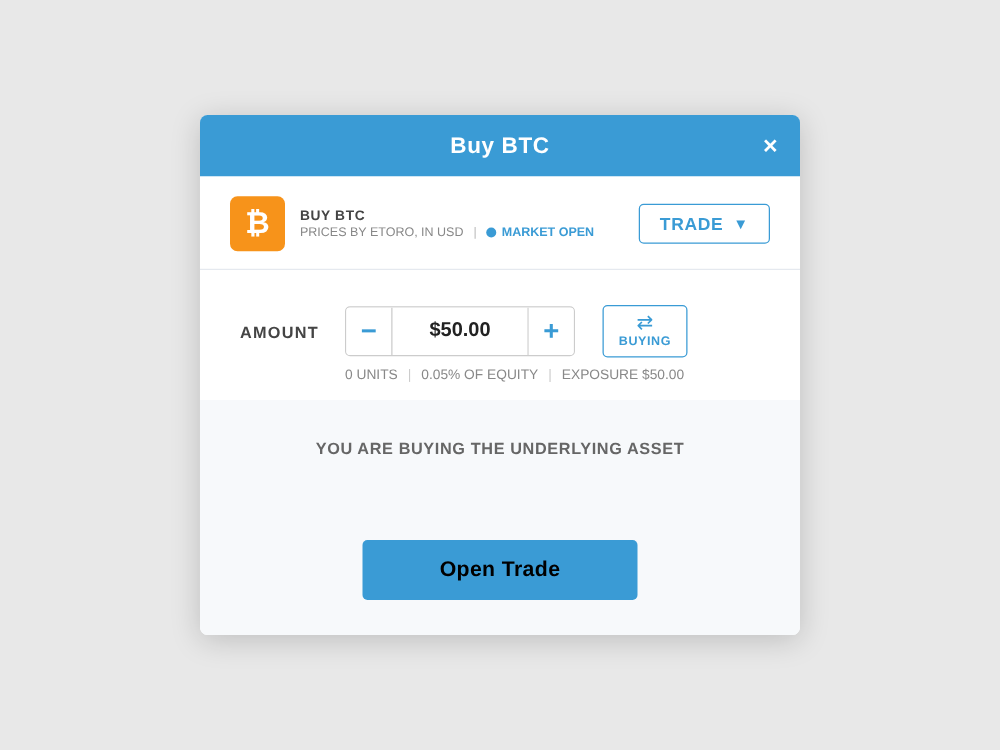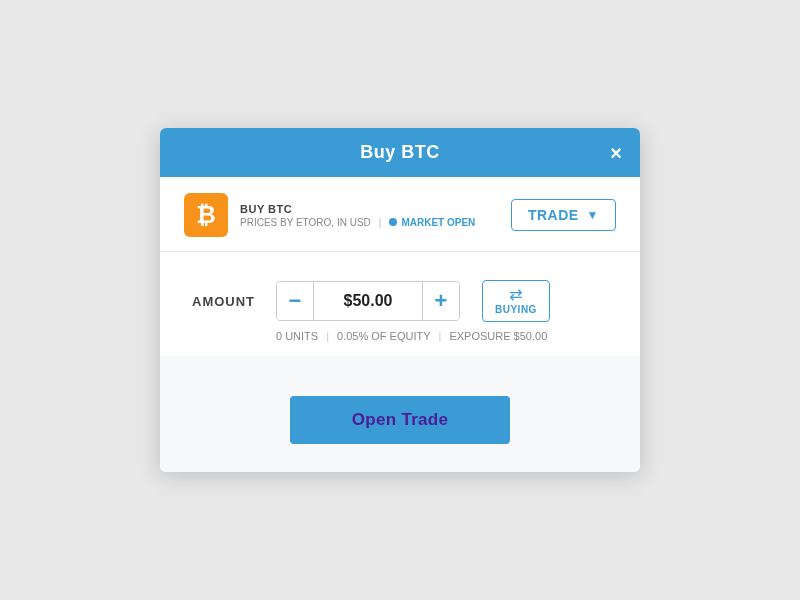--- a/index.html
+++ b/index.html
@@ -236,21 +236,21 @@
       letter-spacing: 0.5px;
     }
     .open-trade-section {
       background: #f7f9fb;
       padding: 40px 24px 28px 24px;
       display: flex;
       justify-content: center;
     }
     .open-trade-btn {
       background: #3a9bd5;
-      color: #4c1d95;
+      color: #000000;
       border: none;
       border-radius: 4px;
       padding: 14px 0;
       font-size: 17px;
       font-weight: bold;
       cursor: pointer;
       width: 220px;
       letter-spacing: 0.3px;
     }
     .minus-sign { font-size: 22px; line-height: 1; }
@@ -306,17 +306,20 @@
     </div>
     <div class="amount-info">
       <span>0 UNITS</span>
       <span class="info-separator">|</span>
       <span>0.05% OF EQUITY</span>
       <span class="info-separator">|</span>
       <span>EXPOSURE $50.00</span>
     </div>
   </div>
 
+  <div class="underlying-section">
+    <span class="underlying-text">YOU ARE BUYING THE UNDERLYING ASSET</span>
+  </div>
 
   <div class="open-trade-section">
     <button class="open-trade-btn">Open Trade</button>
   </div>
 </div>
 
 </body></html>

